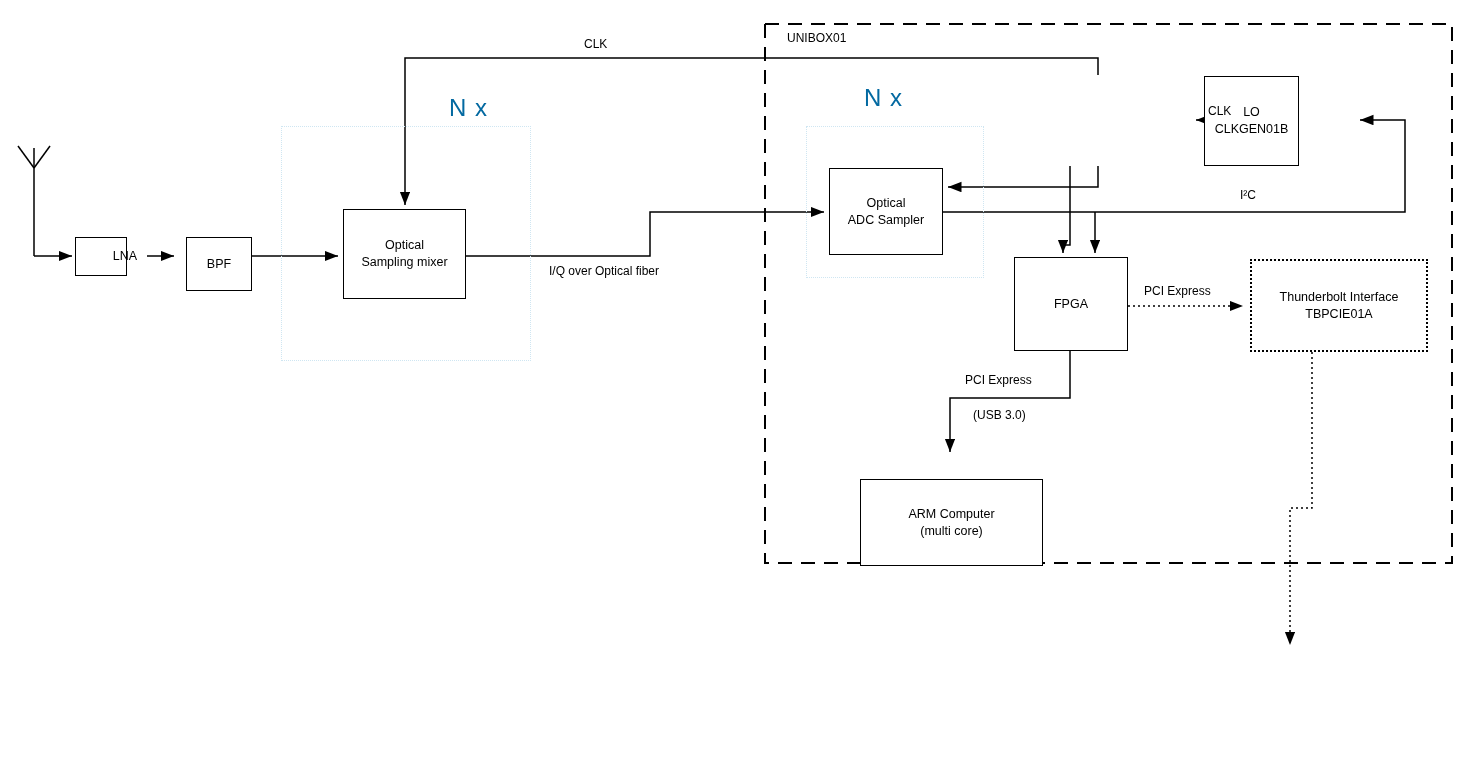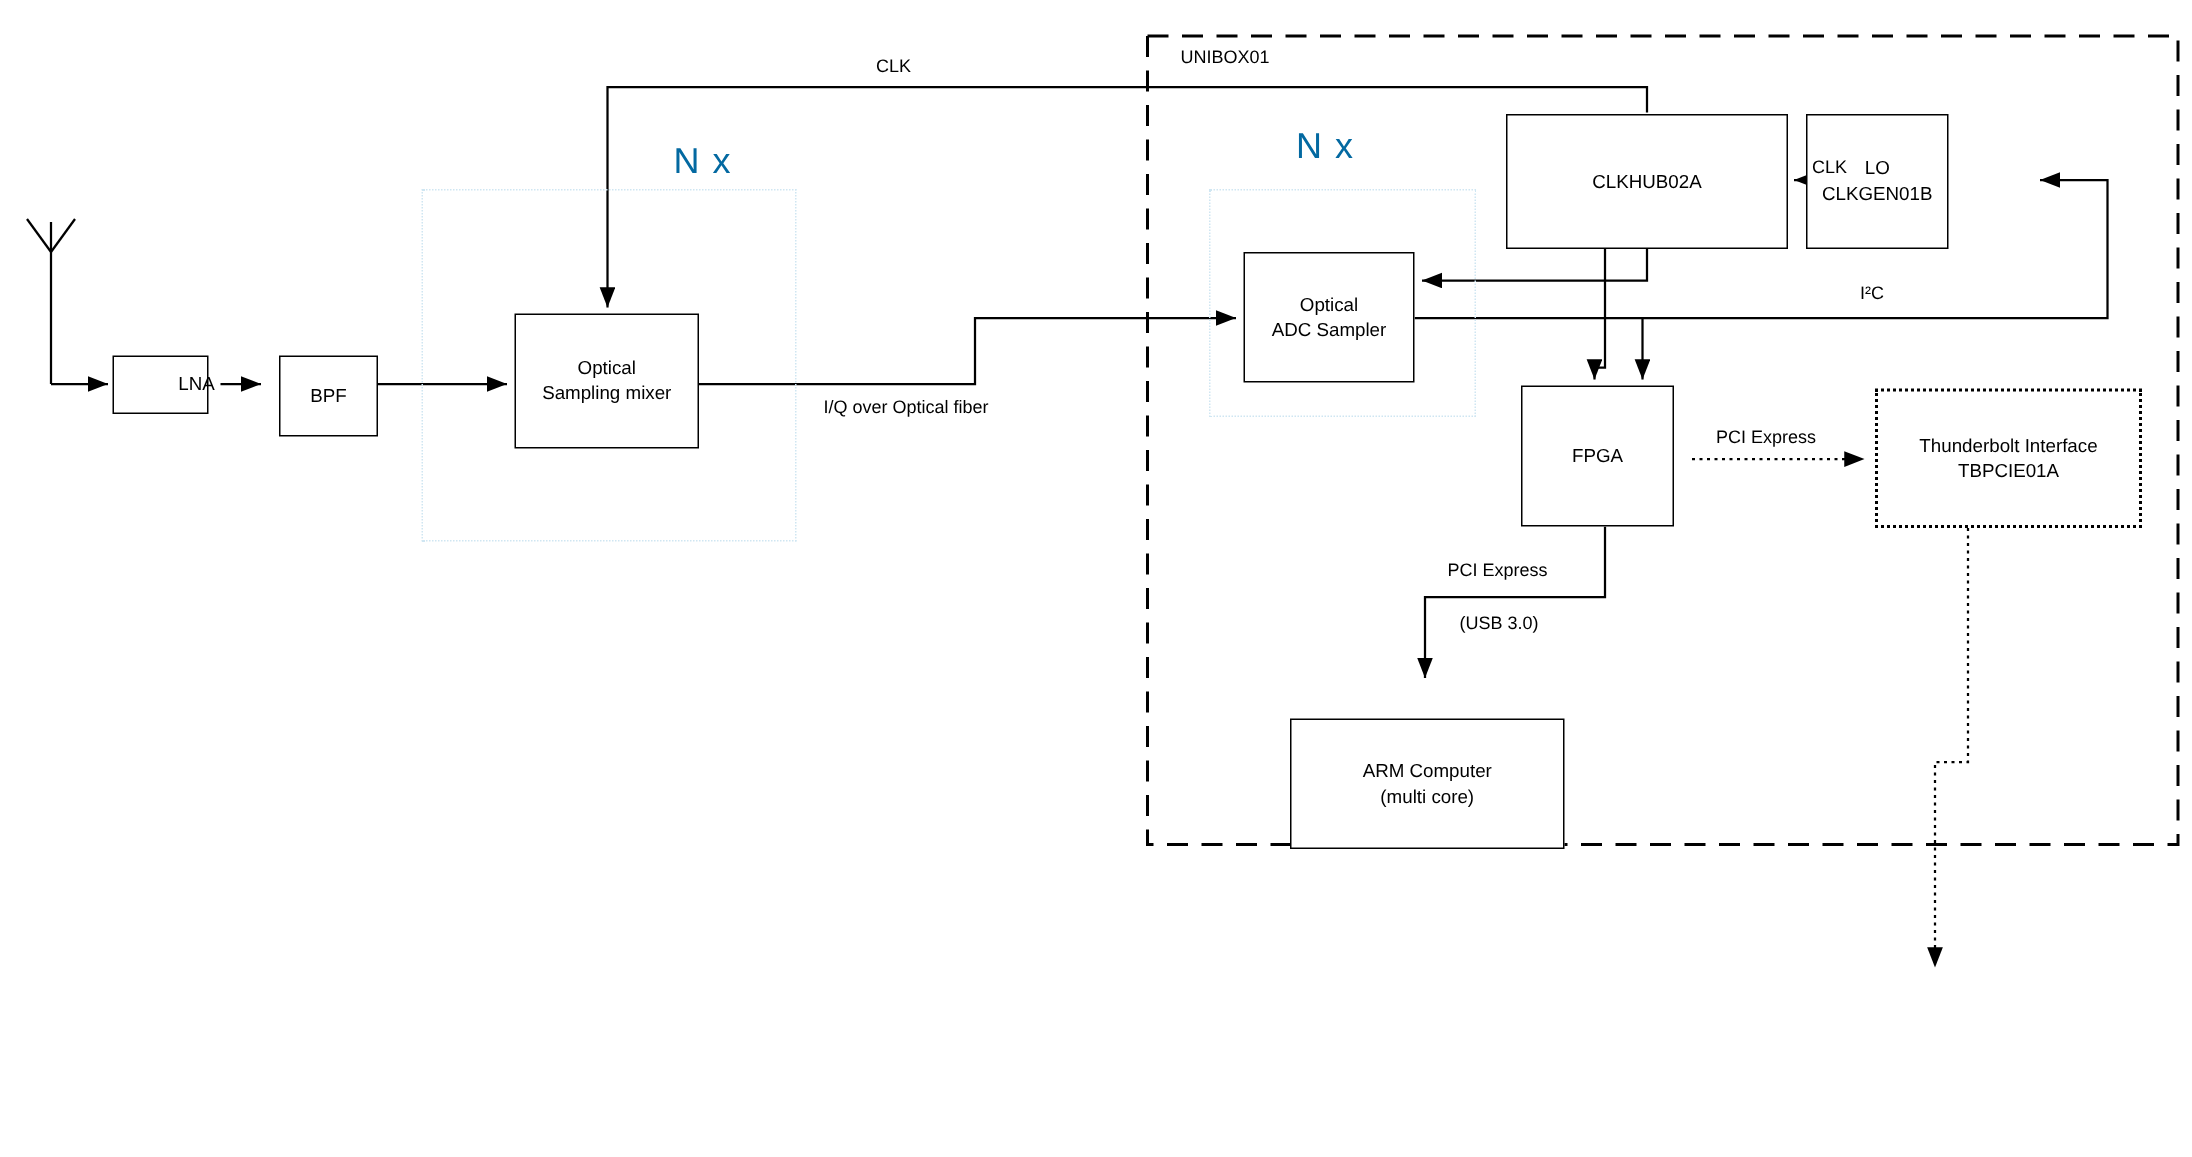--- a/index.html
+++ b/index.html
@@ -120,30 +120,29 @@
   </svg>
 
   <div class="nx-region" style="left:281px; top:126px; width:250px; height:235px;"></div>
   <div class="nx-region" style="left:806px; top:126px; width:178px; height:152px;"></div>
 
   <div class="nx" style="left:449px; top:94px;">N x</div>
   <div class="nx" style="left:864px; top:84px;">N x</div>
 
   <div class="unibox-label" style="left:787px; top:0px;">UNIBOX01</div>
 
-  <div class="box" style="left:75px; top:237px; width:64px; height:39px;padding-left:48px;">LNA</div>
+  <div class="box" style="left:75px; top:237px; width:52px; height:39px;padding-left:48px;">LNA</div>
   <div class="box" style="left:186px; top:237px; width:66px; height:54px;">BPF</div>
   <div class="box" style="left:343px; top:209px; width:123px; height:90px;">Optical
 Sampling mixer</div>
   <div class="box" style="left:829px; top:168px; width:114px; height:87px;">Optical
 ADC Sampler</div>
-  <div class="box" style="left:1004px; top:76px; width:188px; height:90px;">CLKHUB02A</div>
   <div class="box" style="left:1204px; top:76px; width:95px; height:90px;">LO
 CLKGEN01B</div>
-  <div class="box" style="left:1014px; top:257px; width:102px; height:94px;">FPGA</div>
+  <div class="box" style="left:1014px; top:257px; width:114px; height:94px;">FPGA</div>
   <div class="box dotted" style="left:1250px; top:259px; width:178px; height:93px;text-align:center;">Thunderbolt Interface
 TBPCIE01A</div>
   <div class="box" style="left:860px; top:455px; width:183px; height:87px;margin-top:24px;">ARM Computer
 (multi core)</div>
 
   <div class="label" style="left:584px; top:37px;">CLK</div>
   <div class="label" style="left:1208px; top:104px;">CLK</div>
   <div class="label" style="left:1240px; top:188px;">I²C</div>
   <div class="label" style="left:549px; top:264px;">I/Q over Optical fiber</div>
   <div class="label" style="left:1144px; top:284px;">PCI Express</div>

